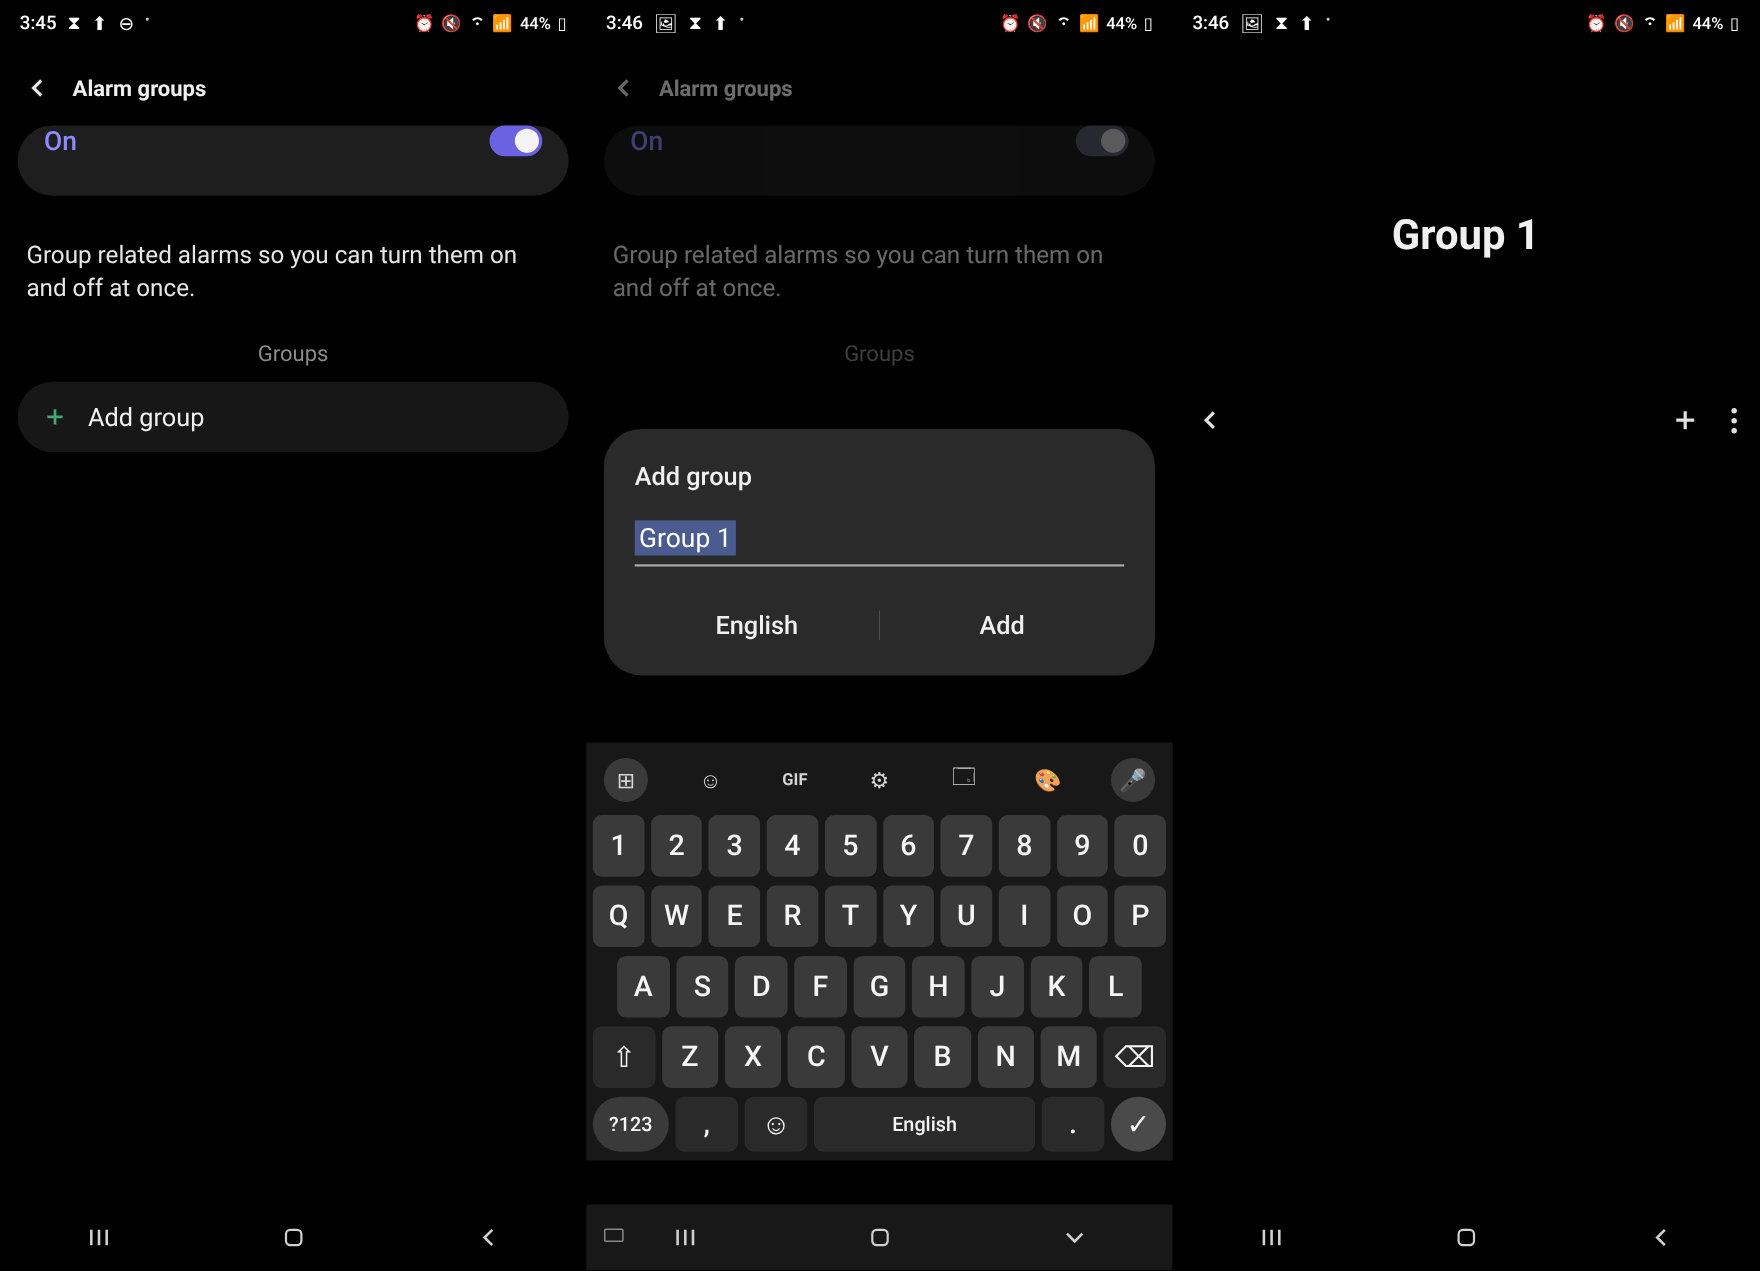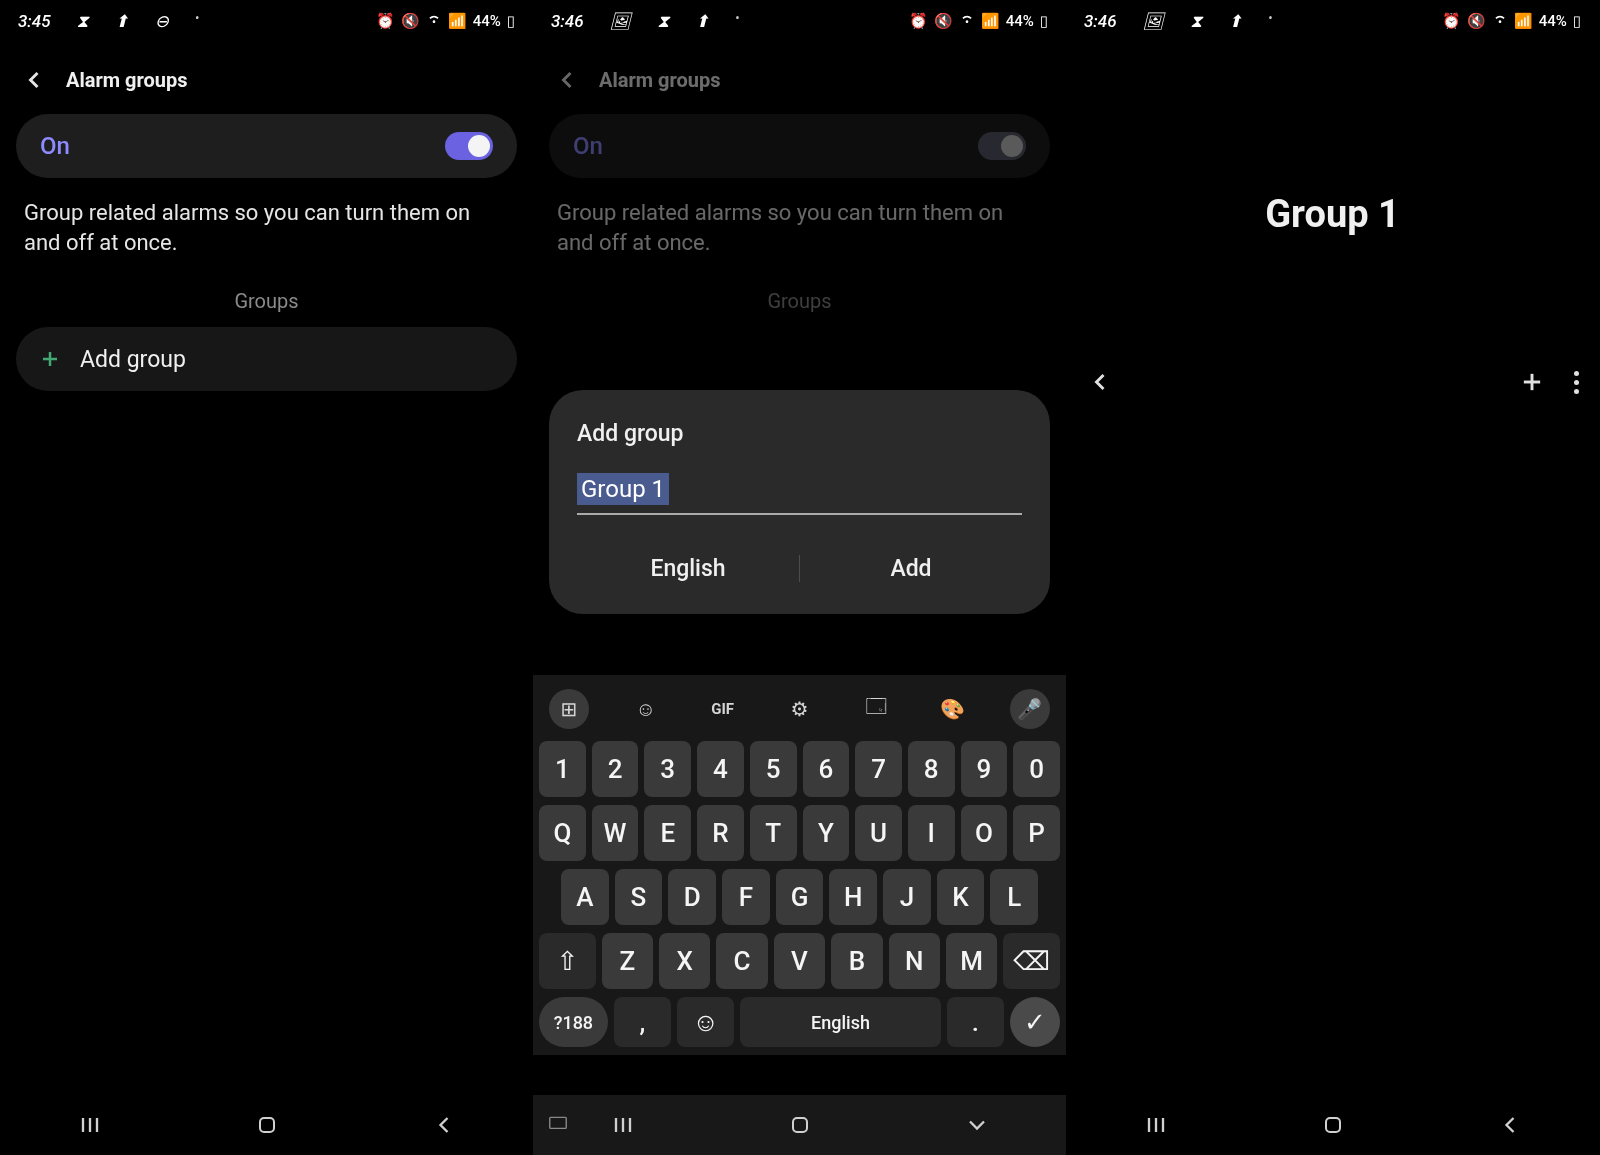--- a/index.html
+++ b/index.html
@@ -23,40 +23,40 @@
     .status-bar {
       height: 42px;
       display: flex;
       align-items: center;
       justify-content: space-between;
       padding: 0 18px;
       color: #fff;
       font-size: 17px;
       font-weight: 500;
     }
-    .status-left { display: flex; align-items: flex-start; gap: 26px; font-style: italic; }
+    .status-left { display: flex; align-items: flex-start; gap: 10px; }
     .status-right { display: flex; align-items: center; gap: 6px; font-size: 15px; }
     .status-right svg { width: 16px; height: 16px; }
     .icon-sep { font-size: 12px; opacity: 0.8; }
 
     .header {
       display: flex;
       align-items: center;
       padding: 24px 20px 20px 20px;
     }
     .header svg { width: 28px; height: 28px; stroke: #e5e5e5; }
     .header h1 { font-size: 20px; font-weight: 700; color: #f0f0f0; margin-left: 18px; }
 
     .pill {
       margin: 0 16px;
       background: #1e1e1e;
       border-radius: 34px;
       height: 64px;
       display: flex;
-      align-items: center;
+      align-items: flex-start;
       justify-content: space-between;
       padding: 0 24px;
     }
     .pill .label { color: #8d8bff; font-size: 24px; font-weight: 500; }
     .toggle {
       width: 48px; height: 28px;
       background: #6a62e0;
       border-radius: 20px;
       position: relative;
     }
@@ -66,20 +66,21 @@
       background: #f4f4f4; border-radius: 50%;
     }
     .toggle.off { background: #5a5a6a; }
     .toggle.off .knob { background: #c8c8c8; }
 
     .desc {
       color: #e6e6e6;
       font-size: 22px;
       line-height: 1.35;
       padding: 20px 24px 0 24px;
+      margin-top: 20px;
     }
     .section-label {
       color: #8a8a8a;
       font-size: 20px;
       padding: 32px 24px 14px 24px;
       text-align: center;
     }
     .add-group-row {
       margin: 0 16px;
       background: #171717;
@@ -356,21 +357,21 @@
           <div class="key">X</div>
           <div class="key">C</div>
           <div class="key">V</div>
           <div class="key">B</div>
           <div class="key">N</div>
           <div class="key">M</div>
         </div>
       <div class="key bksp">⌫</div>
     </div>
     <div class="kb-row r5">
-      <div class="key sym">?188</div>
+      <div class="key sym">?123</div>
       <div class="key dark">,</div>
       <div class="key dark">☺</div>
       <div class="key space dark">English</div>
       <div class="key dark">.</div>
       <div class="key enter">✓</div>
     </div>
   </div>
 
   <div class="navbar grey">
     <div class="nav-small"><svg viewBox="0 0 24 24" width="22" stroke-width="1.5">

